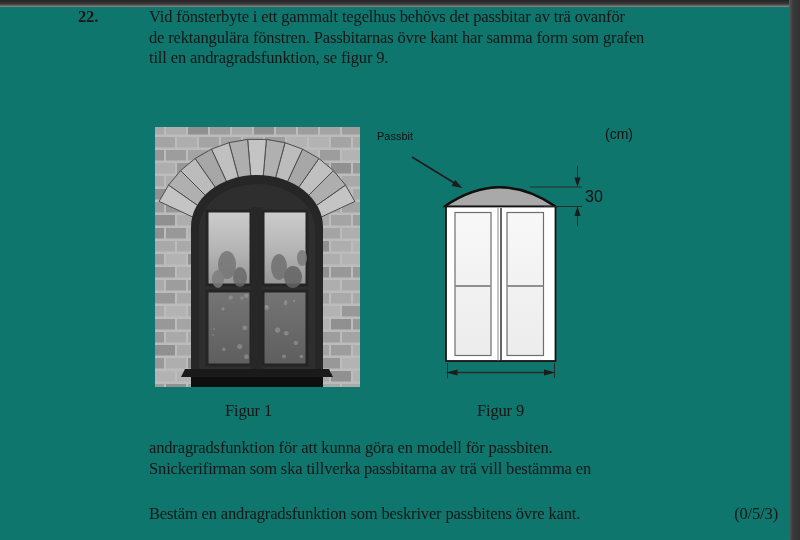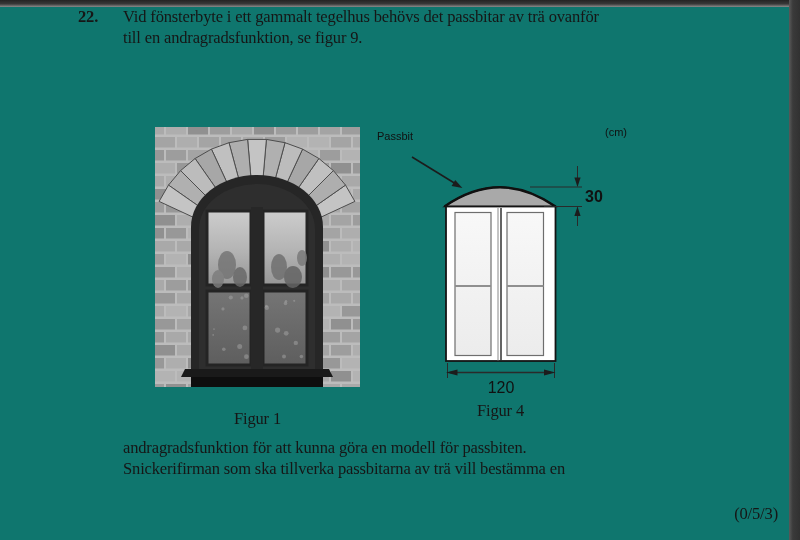--- a/index.html
+++ b/index.html
@@ -7,51 +7,52 @@
     position:relative;width:800px;height:540px;background:#0f766e;overflow:hidden;
     font-family:"Liberation Serif","DejaVu Serif",serif;color:#1b1b1b;
   }
   .scanbar-top{position:absolute;left:0;top:0;width:800px;height:7px;
     background:linear-gradient(180deg,#242424 0%,#383838 55%,#8c8c8c 100%);}
   .scanbar-right{position:absolute;left:789px;top:0;width:11px;height:540px;
     background:linear-gradient(90deg,#5a5a5a 0%,#3a3a3a 35%,#313131 100%);}
   .serif{font-size:16.5px;line-height:20.5px;letter-spacing:-0.15px;color:#161616;}
   .qnum{position:absolute;left:78px;top:7px;font-weight:bold;}
   .para{position:absolute;left:123px;}
-  .para span{display:block;white-space:nowrap;}
+  .para span{display:block;white-space:nowrap;margin-left:26px;}
   #intro{top:7px;}
   #size-note{top:98px;}
   #task-intro{top:438px;}
   #task-line{top:504px;}
   #points{position:absolute;left:690px;top:504px;width:88px;text-align:right;}
   .caption{position:absolute;top:401px;text-align:center;}
-  #cap1{left:155px;width:205px;margin-top:8px;}
+  #cap1{left:146px;width:205px;}
   #cap2{left:445px;width:111px;}
   .figsans{position:absolute;font-family:"Liberation Sans","DejaVu Sans",sans-serif;
     color:#111;white-space:nowrap;}
   #lbl-passbit{left:377px;top:130px;font-size:11px;}
-  #lbl-cm{left:605px;top:126px;font-size:11px;}
-  #lbl-30{left:585px;top:188px;font-size:16px;font-weight:bold;}
+  #lbl-cm{left:605px;top:126px;font-size:14px;}
+  #lbl-30{left:585px;top:188px;font-size:16px;}
   #lbl-120{left:446px;top:379px;width:110px;text-align:center;font-size:16px;}
   svg{display:block;}
   #photo-svg{position:absolute;left:155px;top:127px;}
   #fig2-svg{position:absolute;left:370px;top:120px;}
 </style>
 </head>
 <body>
 
 <div id="stage">
 
   <div class="scanbar-top"></div>
   <div class="scanbar-right"></div>
 
   <div class="serif qnum">22.</div>
 
   <div class="serif para" id="intro">
     <span>Vid fönsterbyte i ett gammalt tegelhus behövs det passbitar av trä ovanför</span>
+    <span>de rektangulära fönstren. Passbitarnas övre kant har samma form som grafen</span>
     <span>till en andragradsfunktion, se figur 9.</span>
   </div>
 
 
   <svg id="photo-svg" width="205" height="260" viewBox="0 0 205 260">
     <defs>
       <linearGradient id="upG" x1="0" y1="0" x2="0" y2="1">
         <stop offset="0" stop-color="#cdcdcd"></stop>
           <stop offset="0.55" stop-color="#b3b3b3"></stop>
         <stop offset="1" stop-color="#969696"></stop>
@@ -415,26 +416,28 @@
       <line x1="184.5" y1="243" x2="184.5" y2="258"></line>
       <line x1="80" y1="252.5" x2="181" y2="252.5" stroke-width="1.3"></line>
       <polygon points="76,252.5 87.5,249.6 87.5,255.4" fill="#1c1c1c" stroke="none"></polygon>
       <polygon points="185.5,252.5 174,249.6 174,255.4" fill="#1c1c1c" stroke="none"></polygon>
     </g>
   </svg>
 
   <div class="figsans" id="lbl-passbit">Passbit</div>
   <div class="figsans" id="lbl-cm">(cm)</div>
   <div class="figsans" id="lbl-30">30</div>
-  <div class="figsans" id="lbl-120">120</div>
 
   <div class="serif caption" id="cap1">Figur 1</div>
-  <div class="serif caption" id="cap2">Figur 4</div>
+  <div class="serif caption" id="cap2">Figur 9</div>
 
   <div class="serif para" id="task-intro">
     <span>andragradsfunktion för att kunna göra en modell för passbiten.</span>
     <span>Snickerifirman som ska tillverka passbitarna av trä vill bestämma en</span>
   </div>
 
+  <div class="serif para" id="task-line">
+    <span>Bestäm en andragradsfunktion som beskriver passbitens övre kant.</span>
+  </div>
 
   <div class="serif" id="points">(0/5/3)</div>
 
 </div>
 
 </body></html>

